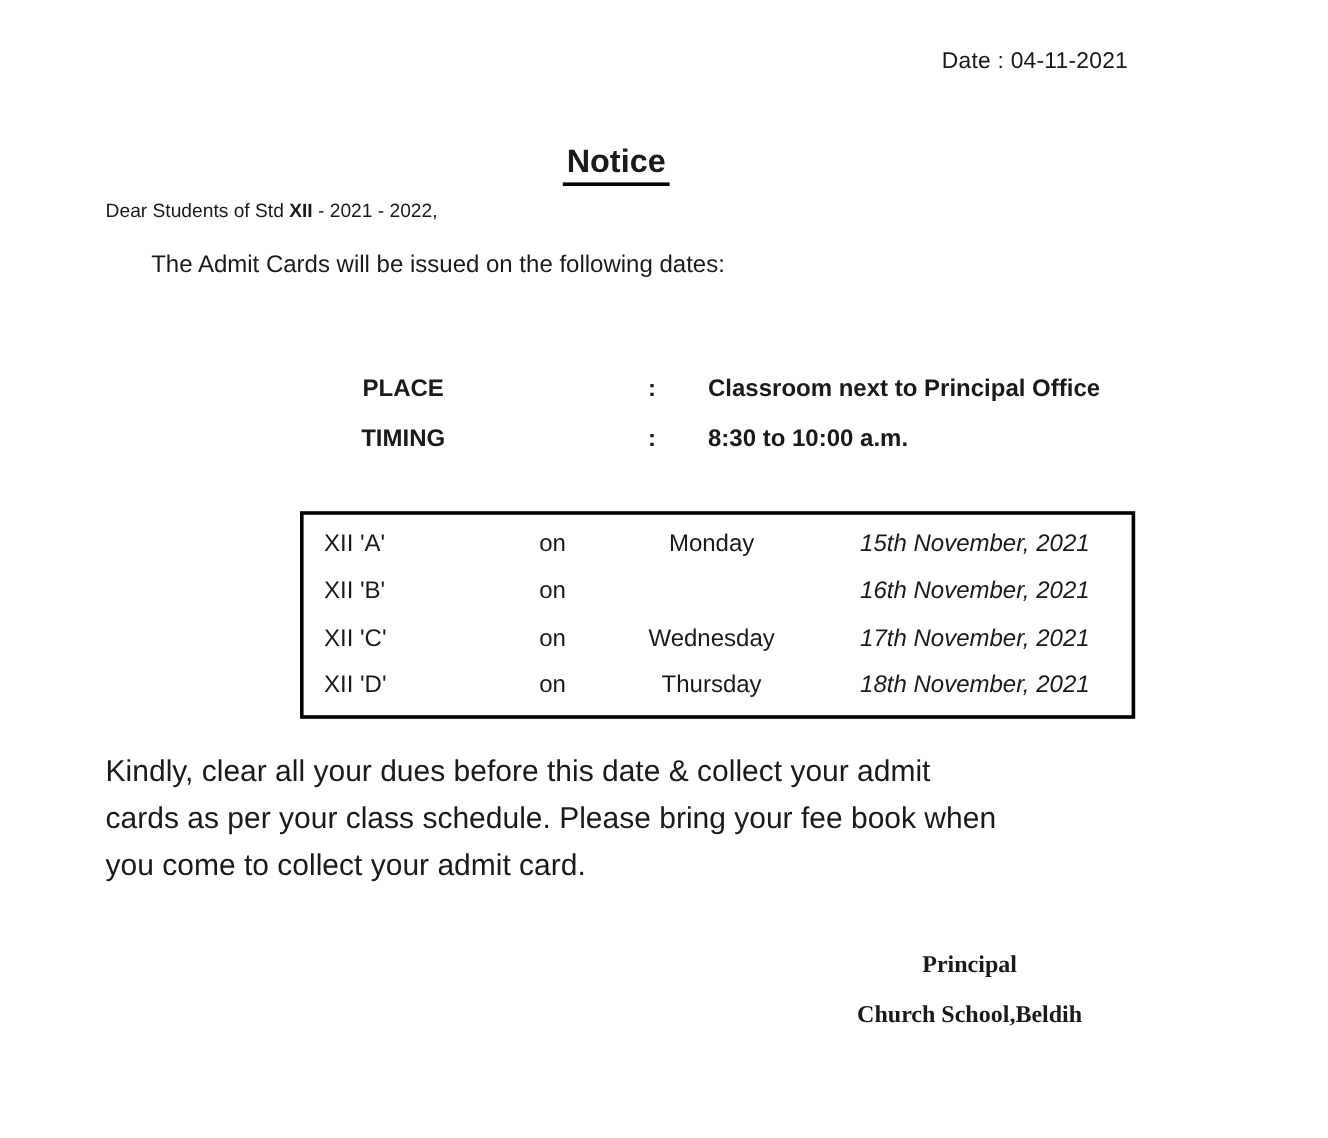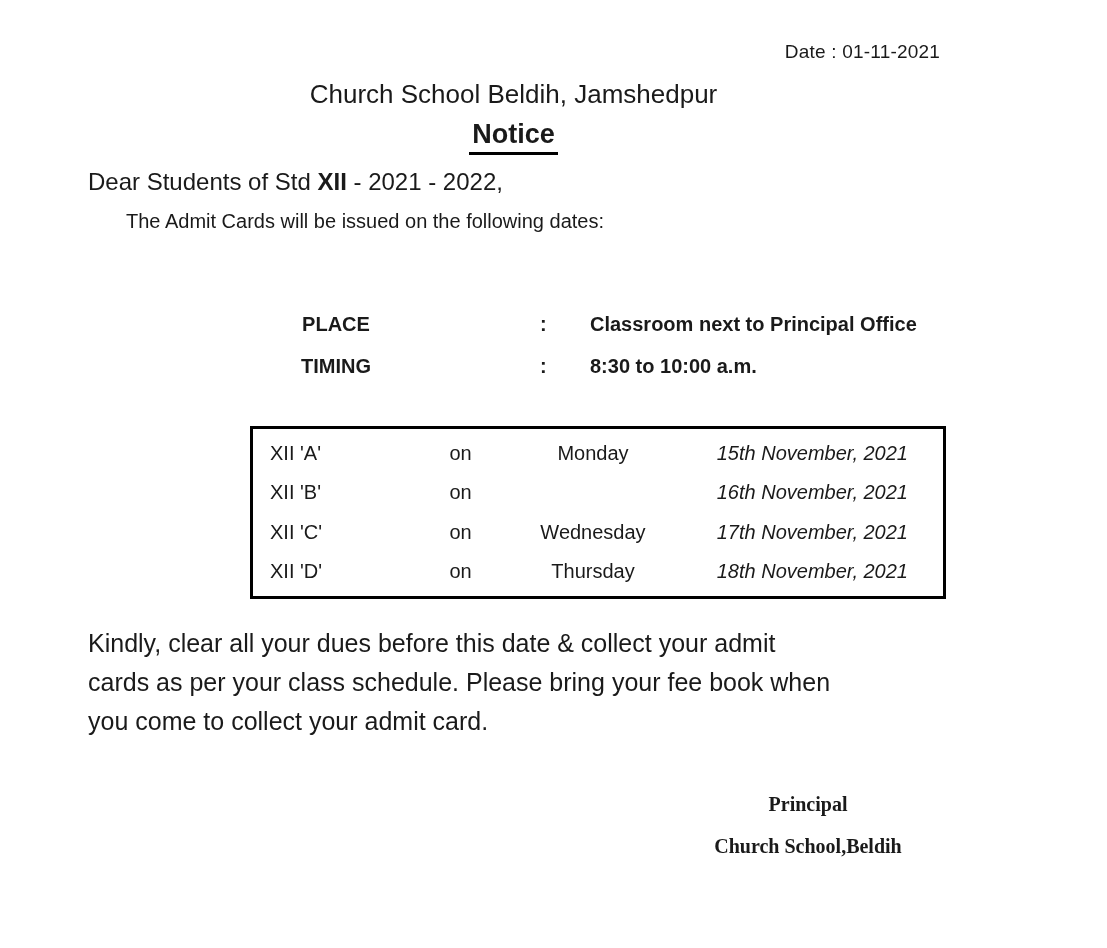--- a/index.html
+++ b/index.html
@@ -39,21 +39,21 @@
     display: inline-block;
     font-size: 27px;
     font-weight: bold;
     border-bottom: 3px solid #000000;
     padding: 0 3px 2px 3px;
   }
   .salutation {
     position: absolute;
     top: 168px;
     left: 88px;
-    font-size: 24px;
+    font-size: 16px;
   }
   .salutation .std-bold { font-weight: bold; }
   .intro-line {
     position: absolute;
     top: 210px;
     left: 88px;
     font-size: 20px;
     margin-left: 38px;
   }
   .detail-row {
@@ -123,23 +123,22 @@
     line-height: 24px;
     font-family: Liberation Serif, serif;
   }
   .signature-role { margin-bottom: 18px; }
 </style>
 </head>
 <body>
 
 <div class="page">
 
-  <div class="date-line">Date : 01-11-2021</div>
+  <div class="date-line">Date : 04-11-2021</div>
 
-  <div class="school-name">Church School Beldih, Jamshedpur</div>
 
   <div class="notice-title-wrap">
     <span class="notice-title">Notice</span>
   </div>
 
   <div class="salutation"><span>Dear Students of Std </span><span class="std-bold">XII</span><span> - 2021 - 2022,</span></div>
 
   <div class="intro-line">The Admit Cards will be issued on the following dates:</div>
 
   <div class="detail-row place">

